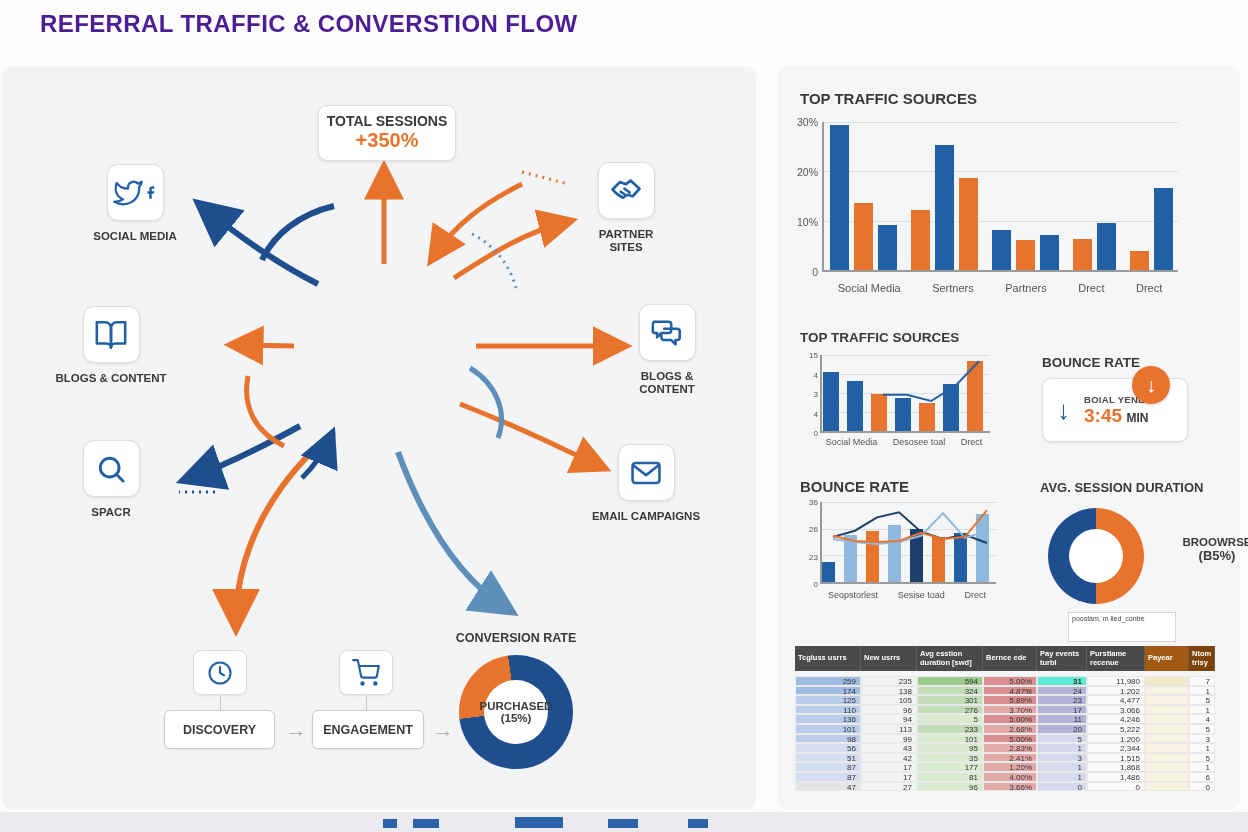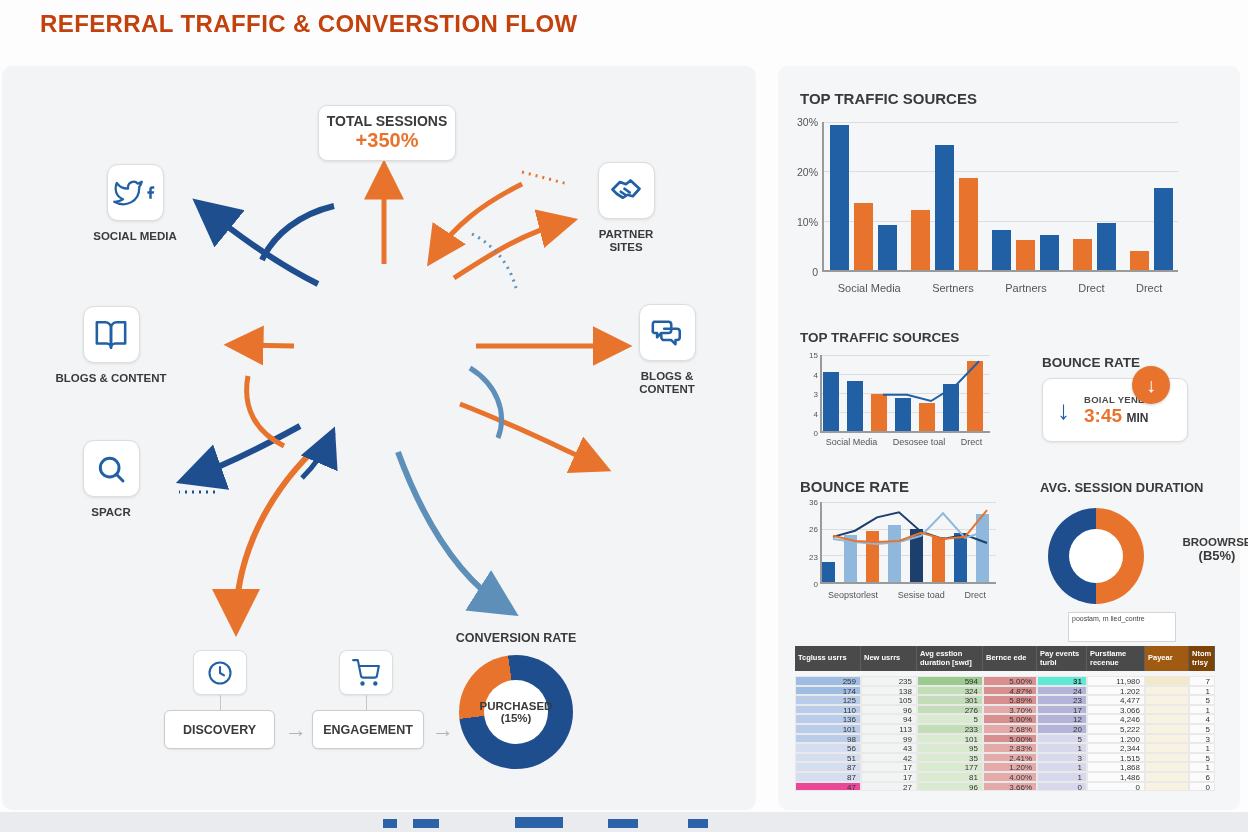--- a/index.html
+++ b/index.html
@@ -1,21 +1,21 @@
 <!DOCTYPE html>
 <html><head>
 <meta charset="utf-8">
 <style>
   * { margin:0; padding:0; box-sizing:border-box; }
   html,body { width:1248px; height:832px; overflow:hidden; background:#fdfdfd;
     font-family:"Liberation Sans", sans-serif; color:#3a3a3a; }
   .page { position:relative; width:1248px; height:832px; }
 
   .page-title { position:absolute; left:40px; top:10px; font-size:24px; font-weight:800;
-    color:#c2410c; letter-spacing:.4px; }
+    color:#4c1d95; letter-spacing:.4px; }
 
   .panel { position:absolute; top:66px; height:744px; background:#f3f4f6; border-radius:10px; }
   .panel.left  { left:2px;  width:754px; }
   .panel.right { left:778px; width:462px; background:#f5f6f7; }
 
   
   .arrows { position:absolute; left:0; top:0; width:754px; height:744px; pointer-events:none; }
 
   .total-box { position:absolute; left:316px; top:39px; width:138px; height:56px; background:#fff;
     border:1px solid #ddd; border-radius:9px; box-shadow:0 1px 3px rgba(0,0,0,.1); text-align:center; padding-top:7px; }
@@ -192,20 +192,29 @@
     <div class="node" style="left:605px; top:238px; width:120px;">
       <div class="nbox">
         <svg class="icon" width="34" height="34" viewBox="0 0 24 24">
             <path d="M3 4h10a2 2 0 0 1 2 2v4a2 2 0 0 1-2 2H8l-3 3v-3H3a1.6 1.6 0 0 1-1-2V6a2 2 0 0 1 1-2z"></path>
             <path d="M10 9h9a2 2 0 0 1 2 2v4a2 2 0 0 1-2 2h-1v3l-3-3h-5a2 2 0 0 1-2-2v-2"></path>
           </svg>
       </div>
       <div class="nlabel" style="width:80px;margin:9px auto 0;">BLOGS &amp; CONTENT</div>
     </div>
 
+    <div class="node" style="left:574px; top:378px; width:140px;">
+      <div class="nbox">
+        <svg class="icon" width="34" height="34" viewBox="0 0 24 24">
+            <rect x="2.5" y="5" width="19" height="14" rx="2"></rect>
+            <path d="M3 6.5l9 7 9-7"></path>
+          </svg>
+      </div>
+      <div class="nlabel">EMAIL CAMPAIGNS</div>
+    </div>
 
     <div class="funnel-box" style="left:191px; top:584px;">
       <svg class="icon" width="28" height="28" viewBox="0 0 24 24">
           <circle cx="12" cy="12" r="9"></circle>
           <path d="M12 7v5l3.5 2"></path>
         </svg>
     </div>
     <div class="connector" style="left:218px; top:629px;"></div>
     <div class="funnel-step" style="left:162px; top:644px; width:111px; height:39px;">
       <span>DISCOVERY</span>
@@ -413,21 +422,21 @@
           <div class="td" style="width: 50px; background: rgb(180, 180, 218);">17</div>
           <div class="td" style="width: 58px; background: rgb(251, 251, 251);">3,066</div>
           <div class="td" style="width: 44px; background: rgb(247, 242, 226);"></div>
           <div class="td" style="width: 26px; background: rgb(251, 251, 251);">1</div>
         </div>
         <div class="trow">
           <div class="td" style="width: 66px; background: rgb(185, 204, 233);">136</div>
           <div class="td" style="width: 56px; background: rgb(242, 243, 243);">94</div>
           <div class="td" style="width: 66px; background: rgb(218, 234, 208);">5</div>
           <div class="td" style="width: 54px; background: rgb(217, 143, 143);">5.00%</div>
-          <div class="td" style="width: 50px; background: rgb(180, 180, 218);">12</div>
+          <div class="td" style="width: 50px; background: rgb(180, 180, 218);">11</div>
           <div class="td" style="width: 58px; background: rgb(251, 251, 251);">4,246</div>
           <div class="td" style="width: 44px; background: rgb(247, 242, 226);"></div>
           <div class="td" style="width: 26px; background: rgb(251, 251, 251);">4</div>
         </div>
         <div class="trow">
           <div class="td" style="width: 66px; background: rgb(185, 204, 233);">101</div>
           <div class="td" style="width: 56px; background: rgb(242, 243, 243);">113</div>
           <div class="td" style="width: 66px; background: rgb(194, 221, 184);">233</div>
           <div class="td" style="width: 54px; background: rgb(228, 169, 169);">2.68%</div>
           <div class="td" style="width: 50px; background: rgb(180, 180, 218);">20</div>
@@ -479,21 +488,21 @@
           <div class="td" style="width: 66px; background: rgb(212, 222, 240);">87</div>
           <div class="td" style="width: 56px; background: rgb(242, 243, 243);">17</div>
           <div class="td" style="width: 66px; background: rgb(218, 234, 208);">81</div>
           <div class="td" style="width: 54px; background: rgb(228, 169, 169);">4.00%</div>
           <div class="td" style="width: 50px; background: rgb(216, 216, 236);">1</div>
           <div class="td" style="width: 58px; background: rgb(251, 251, 251);">1,486</div>
           <div class="td" style="width: 44px; background: rgb(247, 242, 226);"></div>
           <div class="td" style="width: 26px; background: rgb(251, 251, 251);">6</div>
         </div>
         <div class="trow">
-          <div class="td" style="width: 66px; background: #ec4899;">47</div>
+          <div class="td" style="width: 66px; background: #e5e5e5;">47</div>
           <div class="td" style="width: 56px; background: rgb(242, 243, 243);">27</div>
           <div class="td" style="width: 66px; background: rgb(218, 234, 208);">96</div>
           <div class="td" style="width: 54px; background: rgb(228, 169, 169);">3.66%</div>
           <div class="td" style="width: 50px; background: rgb(216, 216, 236);">0</div>
           <div class="td" style="width: 58px; background: rgb(251, 251, 251);">0</div>
           <div class="td" style="width: 44px; background: rgb(247, 242, 226);"></div>
           <div class="td" style="width: 26px; background: rgb(251, 251, 251);">0</div>
         </div>
       </div>
   </div>

